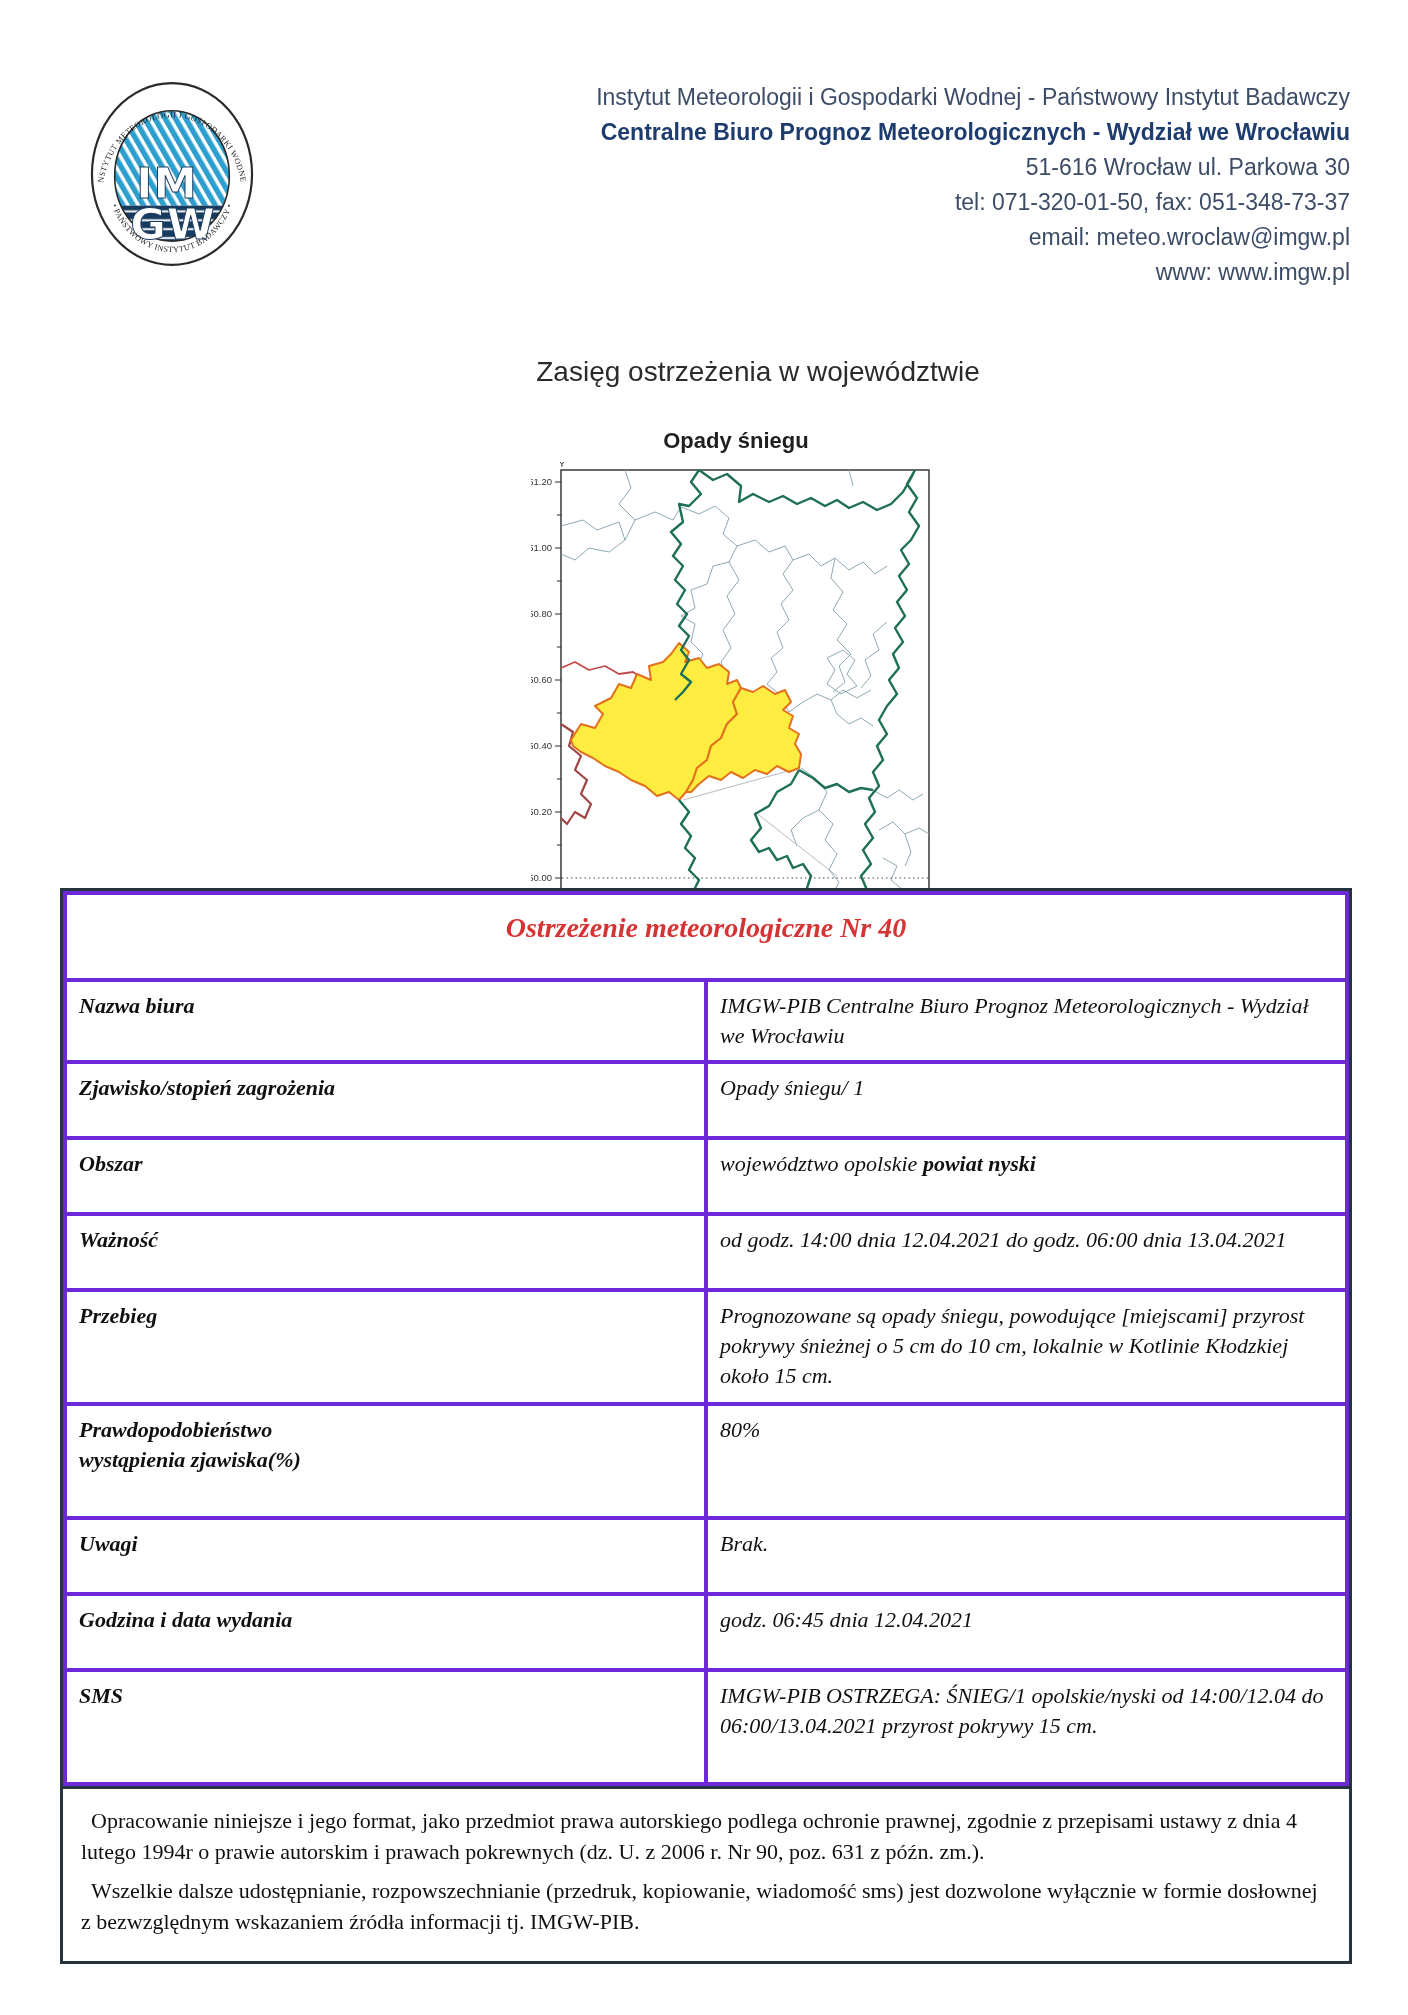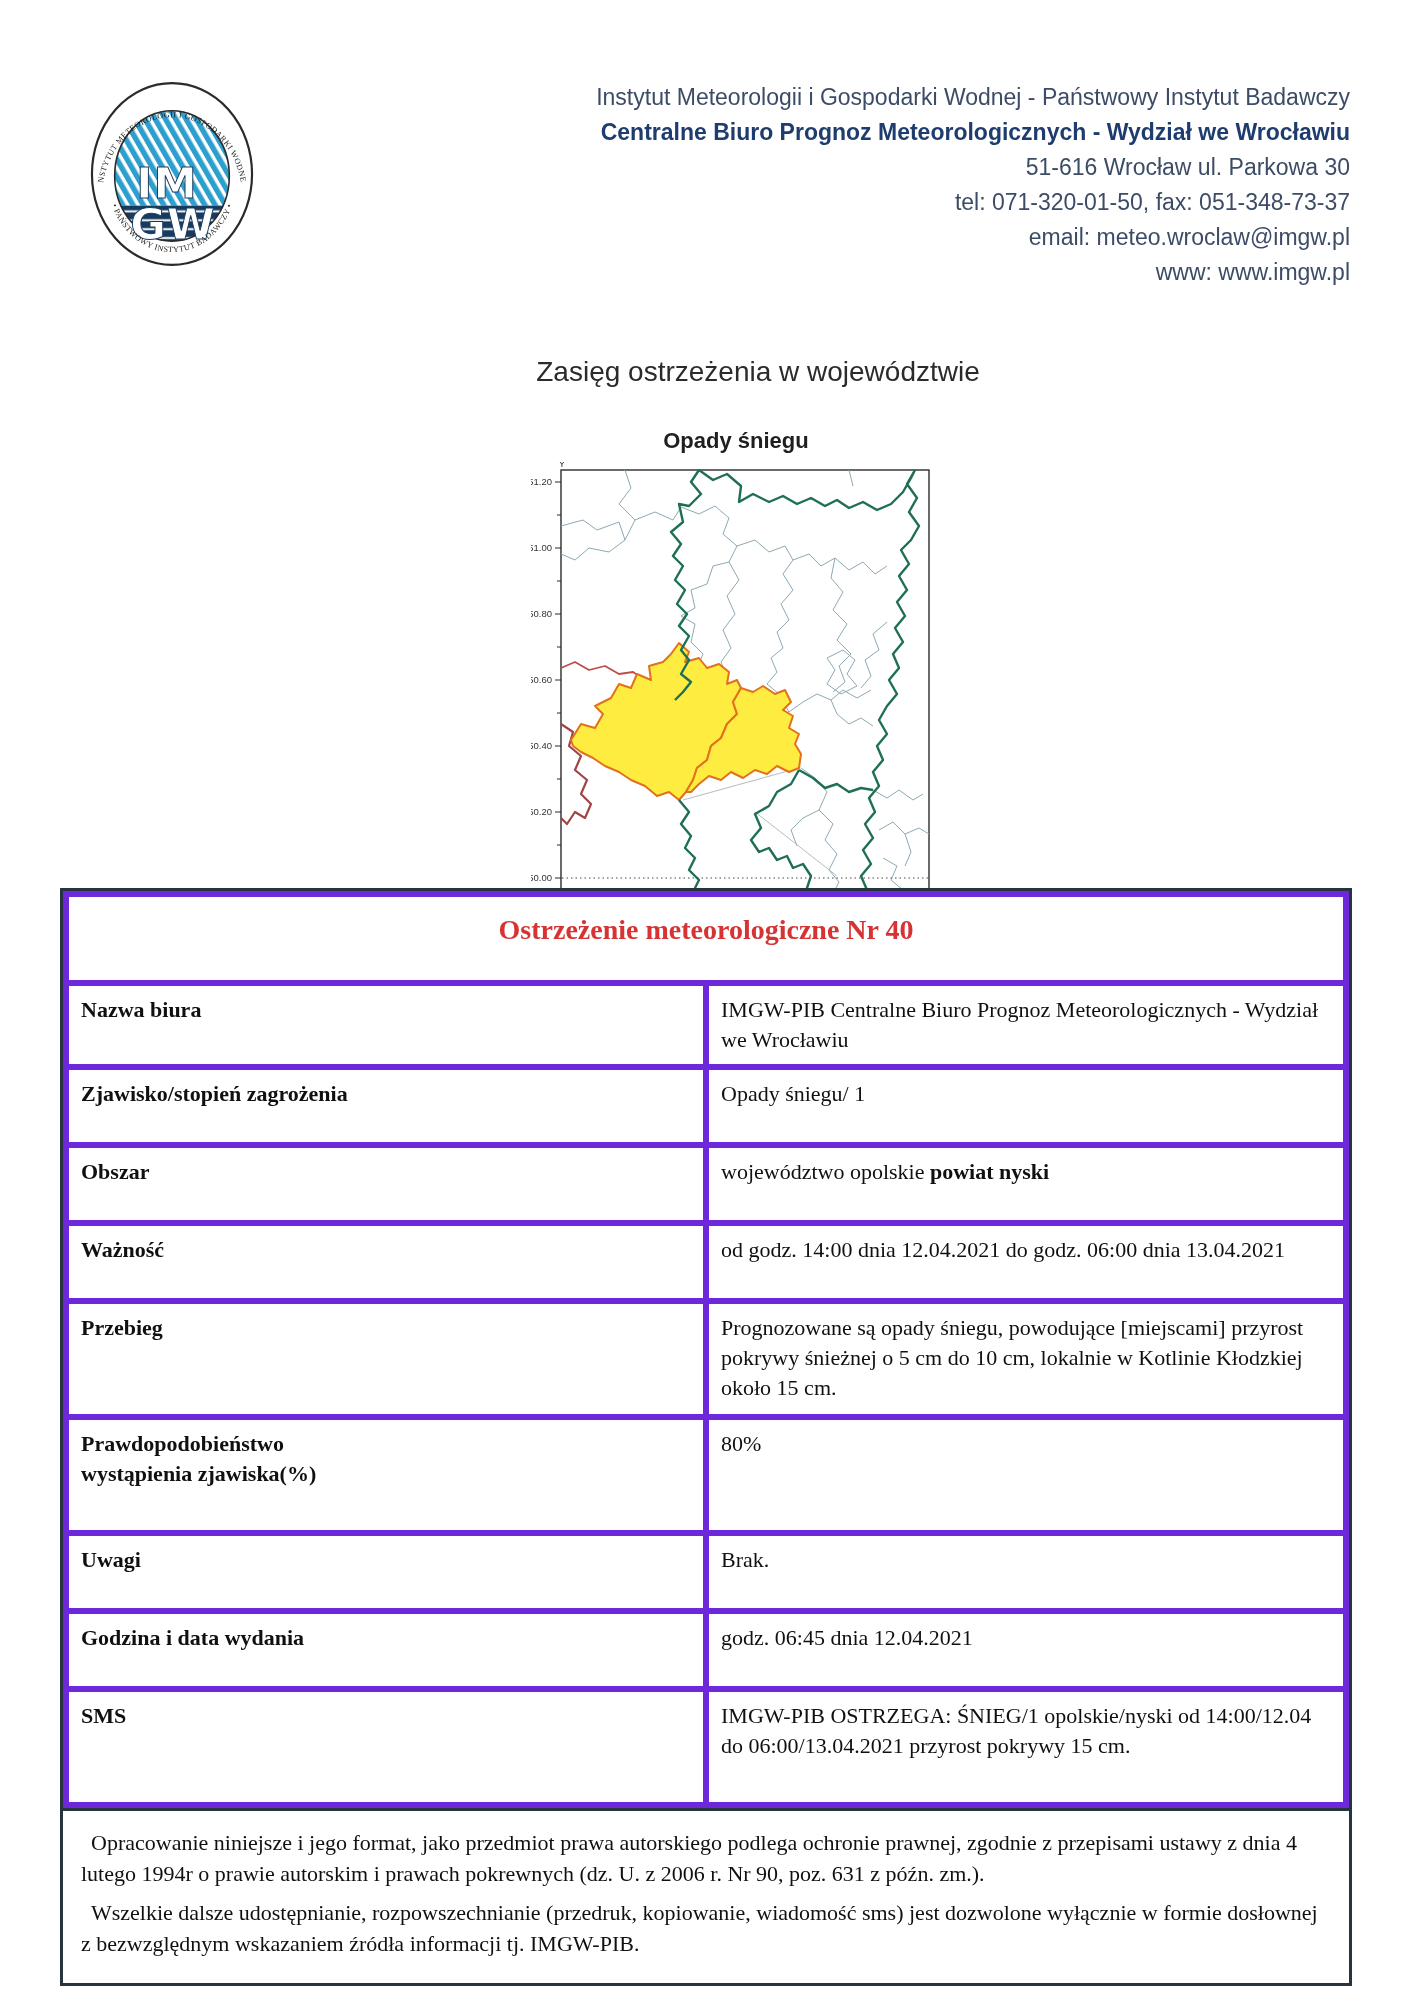--- a/index.html
+++ b/index.html
@@ -43,23 +43,24 @@
     font-family:"Liberation Sans", sans-serif; font-size:9.5px; fill:#333333;
   }
 
   
   .doc-box {
     position:absolute; top:888px; left:60px; right:56px;
     border:3px solid #26343f; background:#ffffff;
   }
   table.warning-table { width:100%; border-collapse:collapse; table-layout:fixed; }
   .warning-table td {
-    border:6px solid #6d28d9; vertical-align:top;
+    border:4px solid #6d28d9; vertical-align:top;
     padding:9px 12px; font-size:22px; line-height:30px; color:#101010;
     overflow:hidden;
+    font-style:italic;
   }
   tr.t-title td {
     text-align:center; font-weight:700; font-size:28px; line-height:34px;
     color:#d63434; height:58px; padding-top:16px;
   }
   td.t-label { width:336px; font-weight:700; }
   tr.r-std td  { height:54px; }
   tr.r-tall td { height:92px; }
 
   

